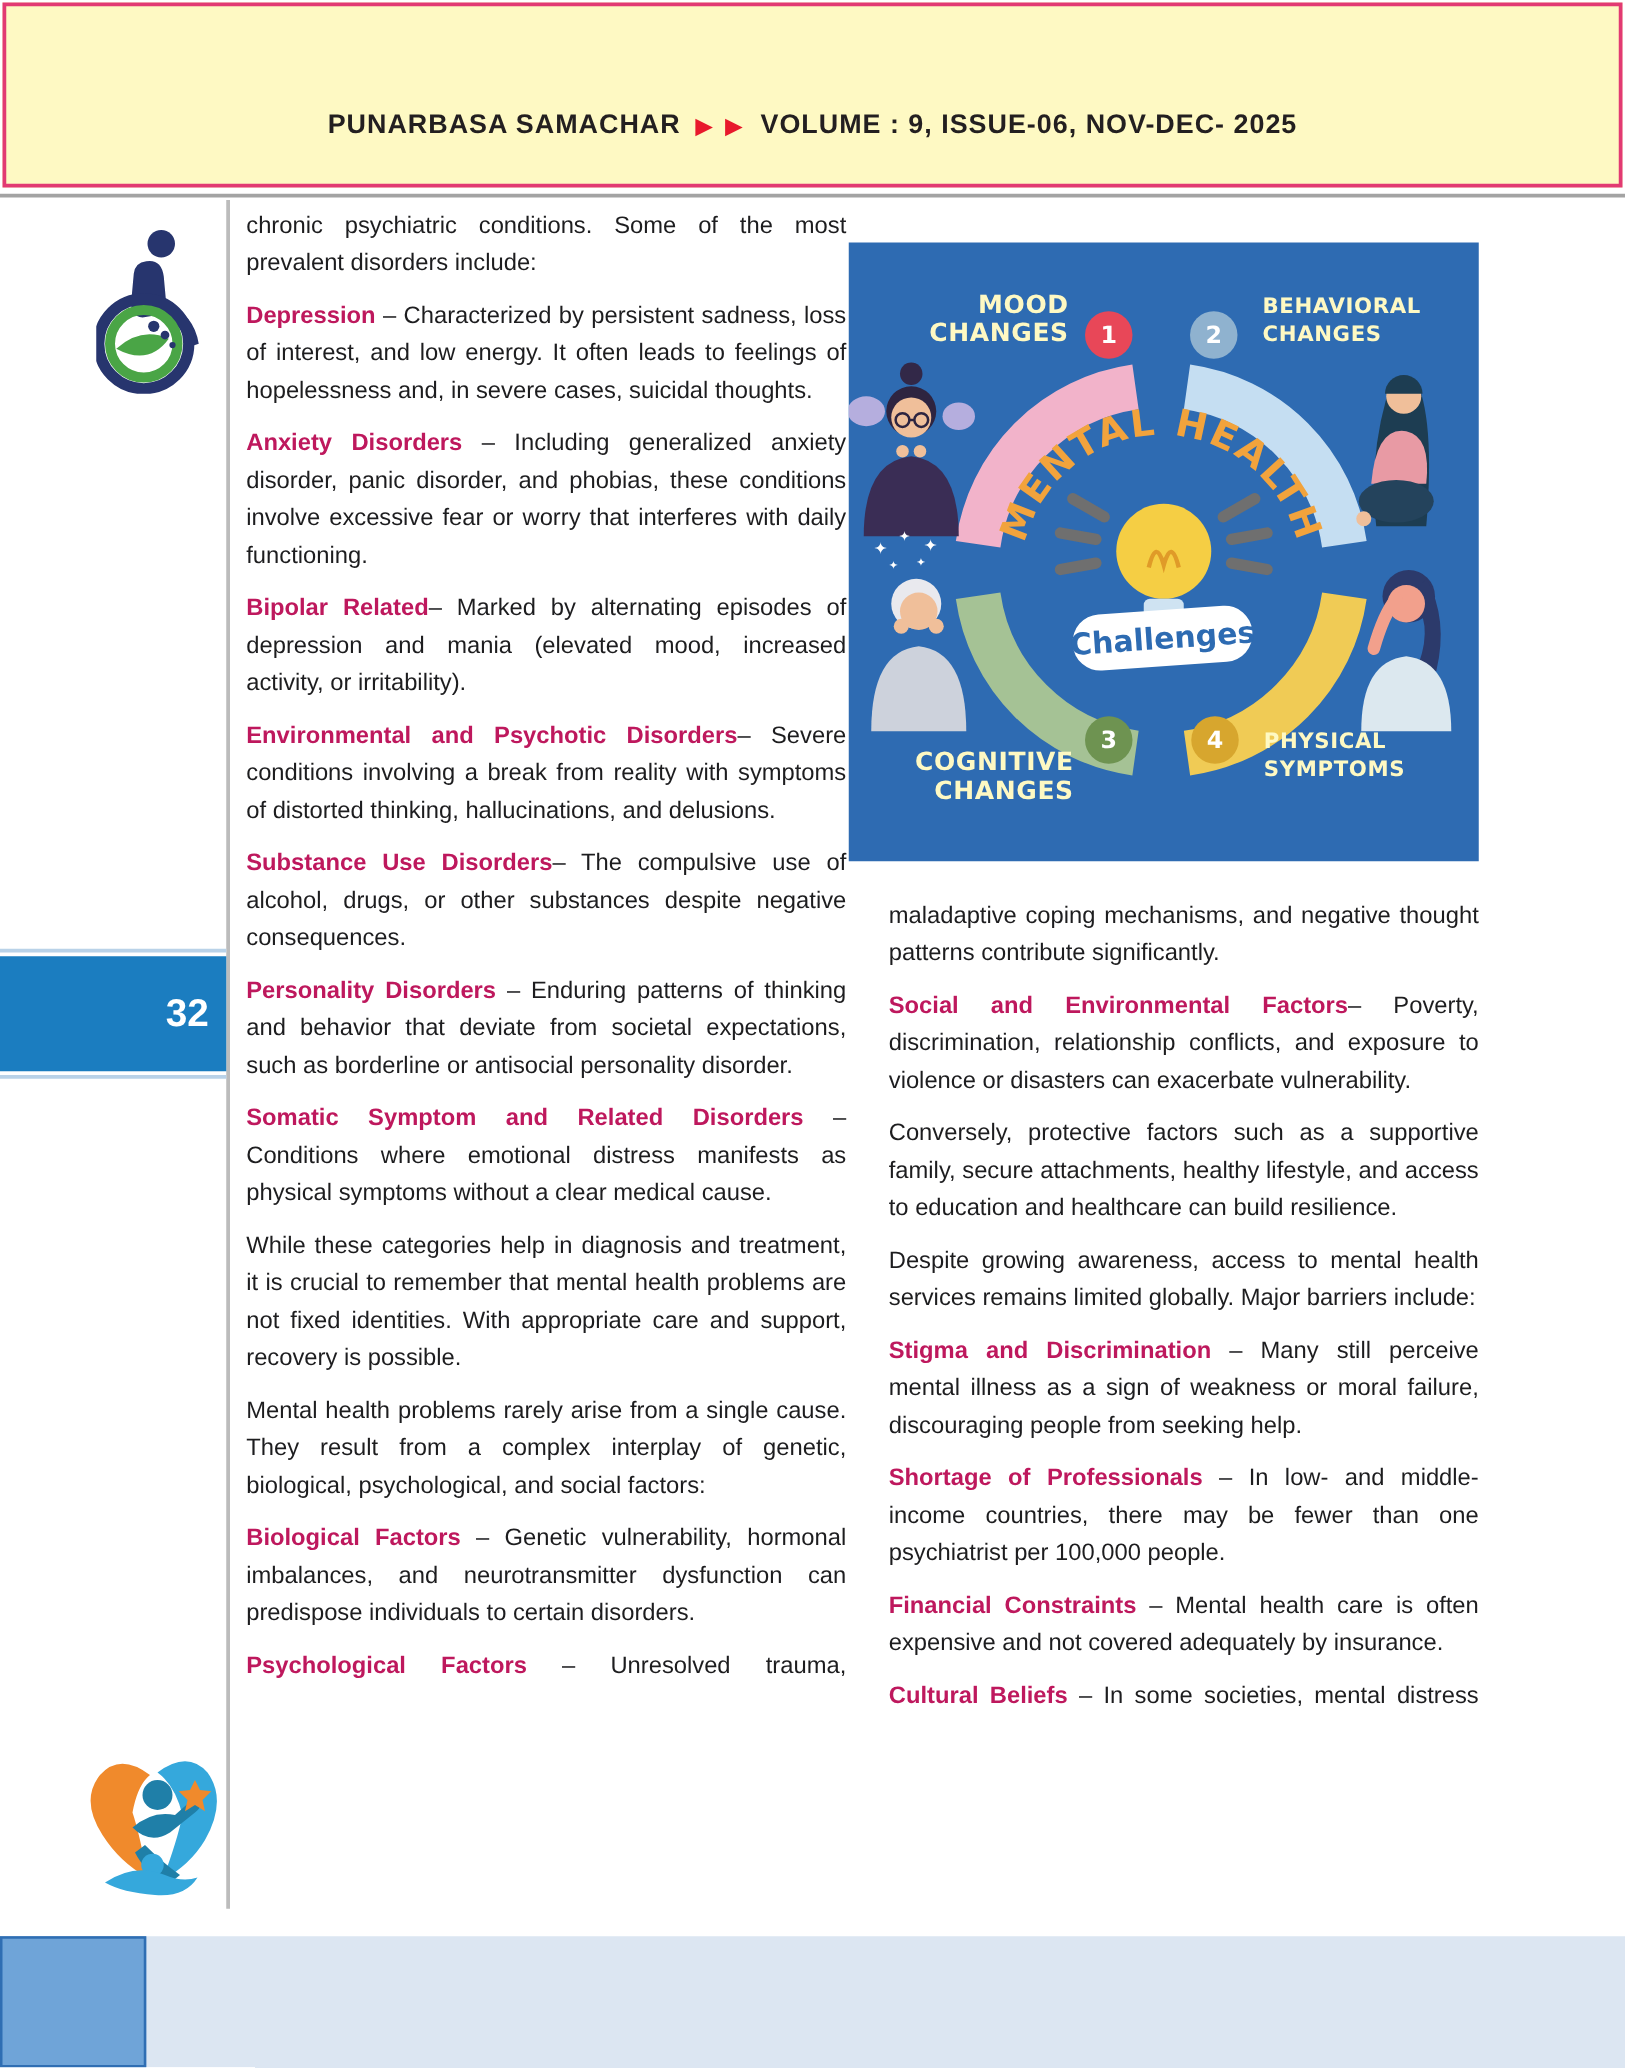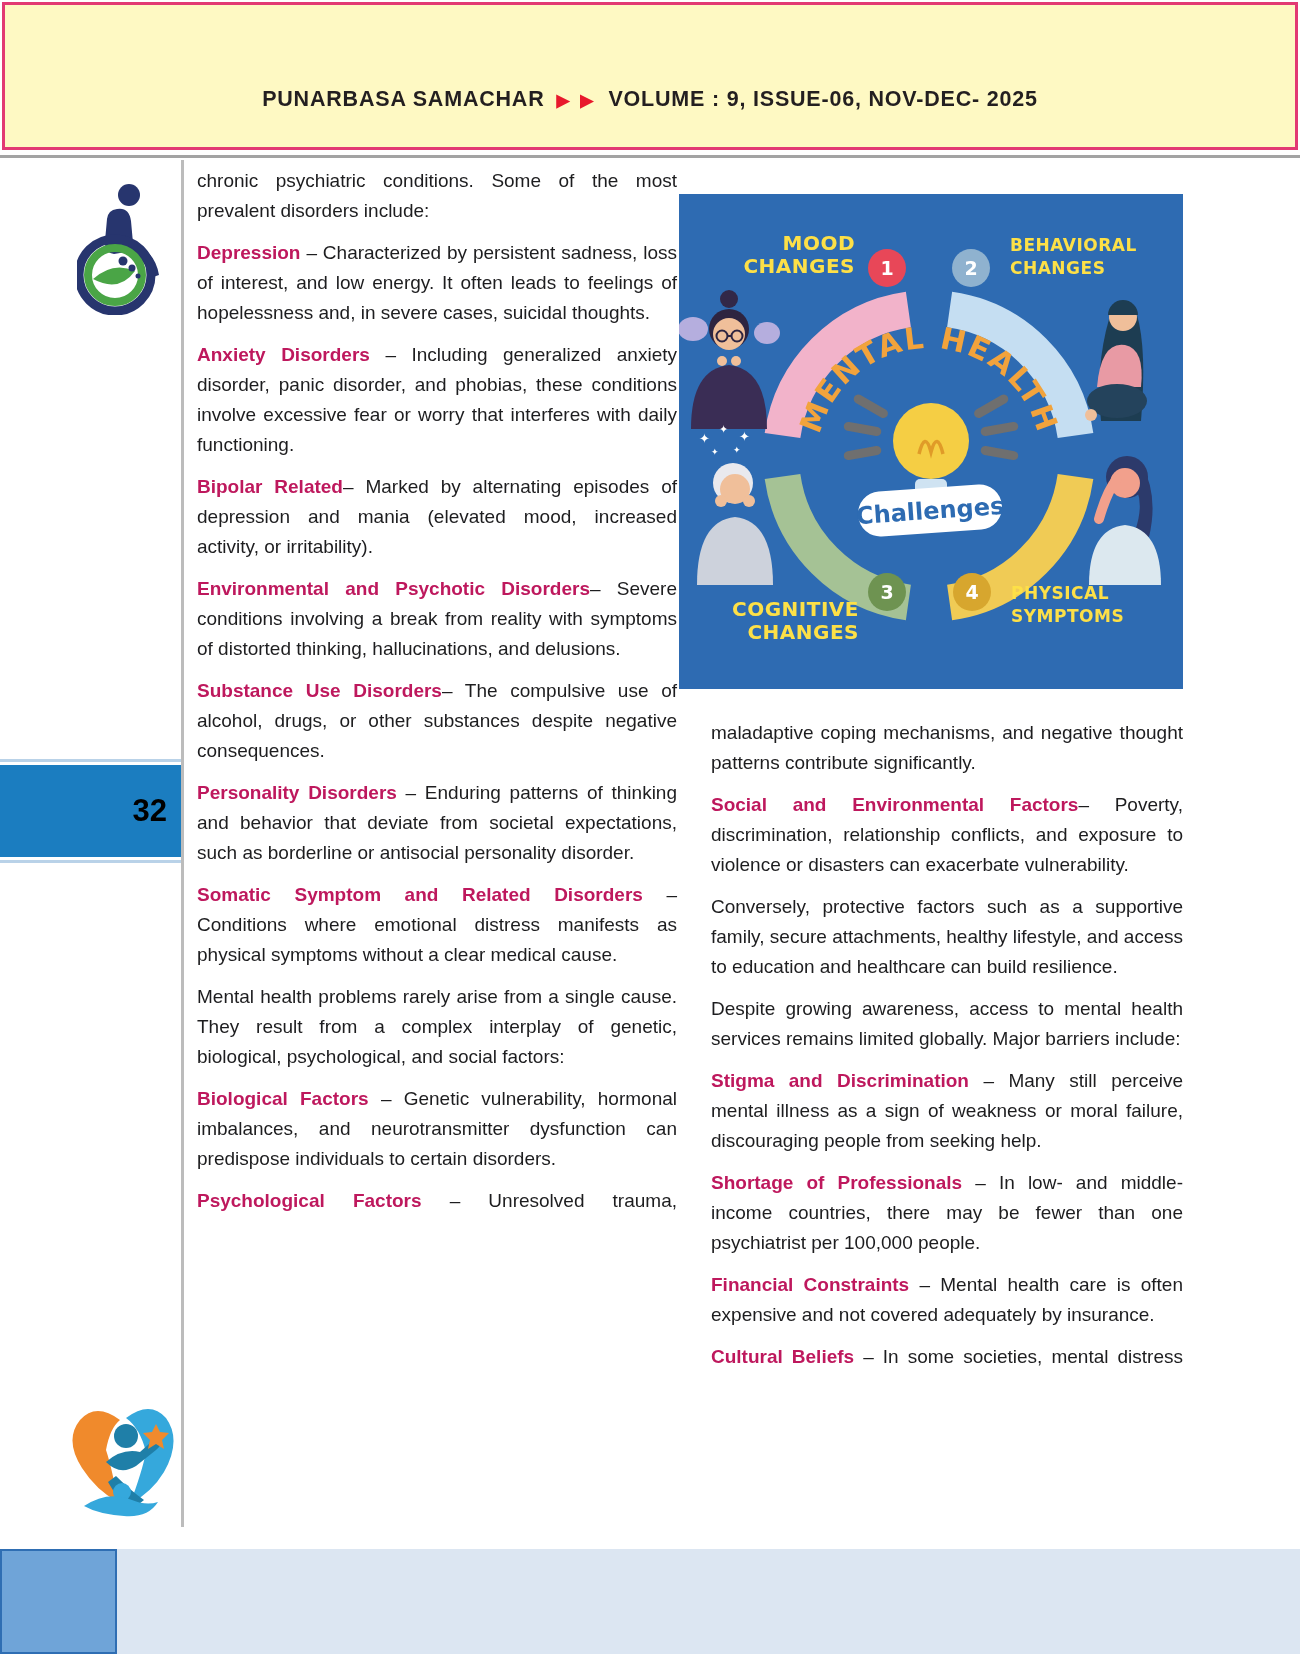--- a/index.html
+++ b/index.html
@@ -12,36 +12,36 @@
   .header-text{position:absolute;left:0;right:0;top:82px;text-align:center;
                font-weight:bold;font-size:21.5px;letter-spacing:.8px;color:#231f20;
                white-space:nowrap;}
   .header-arrows{font-size:17px;letter-spacing:3px;margin:0 12px;}
   .header-rule{position:absolute;left:0;top:155px;width:100%;height:3px;background:#a3a3a3;}
 
   
   .vline{position:absolute;left:181px;top:160px;width:3px;height:1367px;background:#bcbcbc;}
   .badge-stripe{position:absolute;left:0;width:181px;height:3px;}
   .page-badge{position:absolute;left:0;top:765px;width:181px;height:92px;
-              color:#000000;font-weight:bold;font-size:31px;text-align:right;
+              color:#ffffff;font-weight:bold;font-size:31px;text-align:right;
               line-height:92px;padding-right:14px;box-sizing:border-box;}
   .rail-logo{position:absolute;}
 
   
   .col{position:absolute;font-size:19px;line-height:30px;color:#1d1d1f;text-align:justify;}
   .col .para{margin:0 0 12px 0;}
   .col .para b{font-weight:700;color:#be185d;}
   .col .para.jlast{text-align-last:justify;}
   #col-left{left:197px;top:166px;width:480px;}
   #col-right{left:711px;top:718px;width:472px;}
 
   
   .infographic{position:absolute;left:679px;top:194px;width:504px;height:495px;margin:0;}
   .ig-svg{position:absolute;left:0;top:0;width:504px;height:495px;}
-  .ig-label{position:absolute;color:#fde047;font-family:"DejaVu Sans",sans-serif;
+  .ig-label{position:absolute;color:#fef9c3;font-family:"DejaVu Sans",sans-serif;
             font-weight:bold;line-height:23px;letter-spacing:.5px;}
   .ig-label.right{text-align:right;}
   .ig-num{position:absolute;width:38px;height:38px;border-radius:50%;color:#fff;
           font-weight:bold;font-size:19px;line-height:38px;text-align:center;
           font-family:"DejaVu Sans",sans-serif;}
   .ig-title{font-family:"DejaVu Sans",sans-serif;font-weight:bold;font-size:30px;
             letter-spacing:2px;}
   .ig-pill-text{font-family:"DejaVu Sans",sans-serif;font-weight:bold;font-size:24px;}
 
   
@@ -91,20 +91,21 @@
 
   <section id="col-left" class="col">
       <p class="para"><span>chronic psychiatric conditions. Some of the most prevalent disorders include:</span></p>
       <p class="para"><b>Depression</b><span> – Characterized by persistent sadness, loss of interest, and low energy. It often leads to feelings of hopelessness and, in severe cases, suicidal thoughts.</span></p>
       <p class="para"><b>Anxiety Disorders</b><span> – Including generalized anxiety disorder, panic disorder, and phobias, these conditions involve excessive fear or worry that interferes with daily functioning.</span></p>
       <p class="para"><b>Bipolar Related</b><span>– Marked by alternating episodes of depression and mania (elevated mood, increased activity, or irritability).</span></p>
       <p class="para"><b>Environmental and Psychotic Disorders</b><span>– Severe conditions involving a break from reality with symptoms of distorted thinking, hallucinations, and delusions.</span></p>
       <p class="para"><b>Substance Use Disorders</b><span>– The compulsive use of alcohol, drugs, or other substances despite negative consequences.</span></p>
       <p class="para"><b>Personality Disorders</b><span> – Enduring patterns of thinking and behavior that deviate from societal expectations, such as borderline or antisocial personality disorder.</span></p>
       <p class="para"><b>Somatic Symptom and Related Disorders</b><span> – Conditions where emotional distress manifests as physical symptoms without a clear medical cause.</span></p>
+      <p class="para"><span>While these categories help in diagnosis and treatment, it is crucial to remember that mental health problems are not fixed identities. With appropriate care and support, recovery is possible.</span></p>
       <p class="para"><span>Mental health problems rarely arise from a single cause. They result from a complex interplay of genetic, biological, psychological, and social factors:</span></p>
       <p class="para"><b>Biological Factors</b><span> – Genetic vulnerability, hormonal imbalances, and neurotransmitter dysfunction can predispose individuals to certain disorders.</span></p>
       <p class="para jlast"><b>Psychological Factors</b><span> – Unresolved trauma,</span></p>
     </section>
   <section id="col-right" class="col">
       <p class="para"><span>maladaptive coping mechanisms, and negative thought patterns contribute significantly.</span></p>
       <p class="para"><b>Social and Environmental Factors</b><span>– Poverty, discrimination, relationship conflicts, and exposure to violence or disasters can exacerbate vulnerability.</span></p>
       <p class="para"><span>Conversely, protective factors such as a supportive family, secure attachments, healthy lifestyle, and access to education and healthcare can build resilience.</span></p>
       <p class="para"><span>Despite growing awareness, access to mental health services remains limited globally. Major barriers include:</span></p>
       <p class="para"><b>Stigma and Discrimination</b><span> – Many still perceive mental illness as a sign of weakness or moral failure, discouraging people from seeking help.</span></p>

